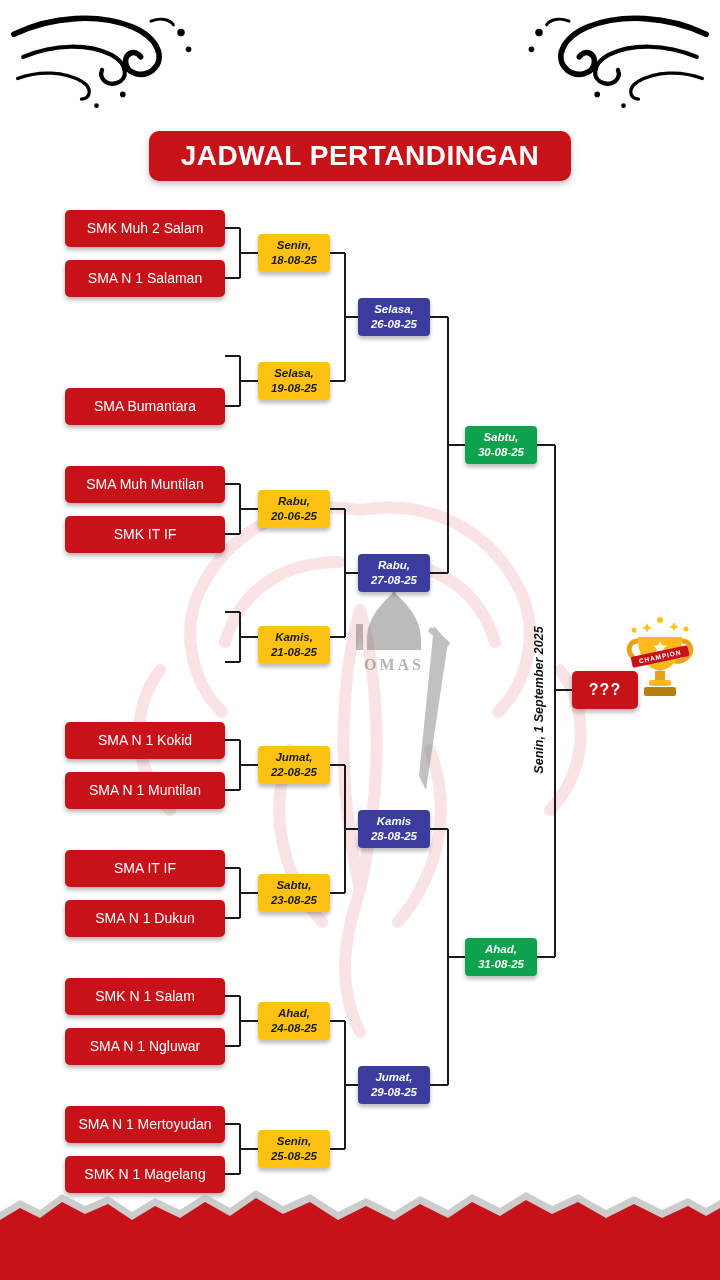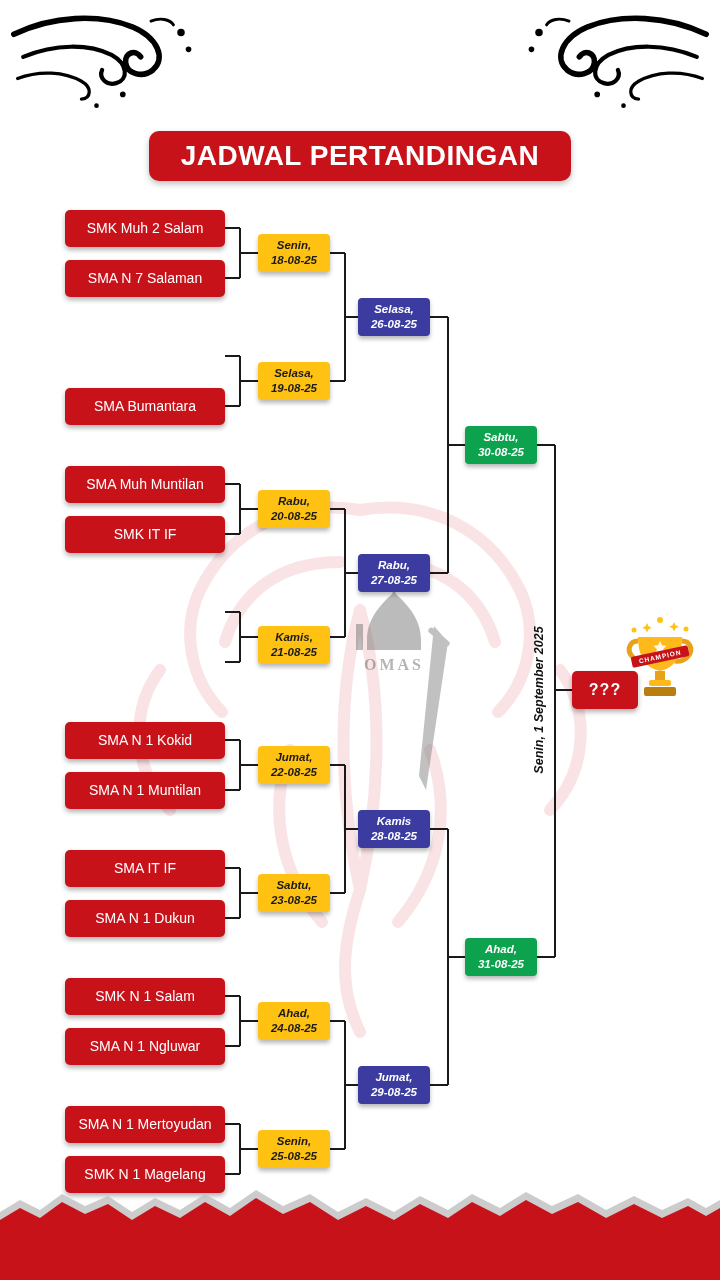--- a/index.html
+++ b/index.html
@@ -151,21 +151,21 @@
       M330 253H345M330 381H345M345 253V381M345 317H358
       M330 509H345M330 637H345M345 509V637M345 573H358
       M330 765H345M330 893H345M345 765V893M345 829H358
       M330 1021H345M330 1149H345M345 1021V1149M345 1085H358
       M430 317H448M430 573H448M448 317V573M448 445H465
       M430 829H448M430 1085H448M448 829V1085M448 957H465
       M537 445H555M537 957H555M555 445V957M555 690H572"></path>
   </svg>
 
   <div class="team" style="top:209.5px">SMK Muh 2 Salam</div>
-  <div class="team" style="top:259.5px">SMA N 7 Salaman</div>
+  <div class="team" style="top:259.5px">SMA N 1 Salaman</div>
   <div class="team" style="top:387.5px">SMA Bumantara</div>
   <div class="team" style="top:515.5px">SMK IT IF</div>
   <div class="team" style="top:465.5px">SMA Muh Muntilan</div>
   <div class="team" style="top:721.5px">SMA N 1 Kokid</div>
   <div class="team" style="top:771.5px">SMA N 1 Muntilan</div>
   <div class="team" style="top:849.5px">SMA IT IF</div>
   <div class="team" style="top:899.5px">SMA N 1 Dukun</div>
   <div class="team" style="top:977.5px">SMK N 1 Salam</div>
   <div class="team" style="top:1027.5px">SMA N 1 Ngluwar</div>
   <div class="team" style="top:1105.5px">SMA N 1 Mertoyudan</div>
@@ -174,21 +174,21 @@
   <div class="date r1" style="top:234px">
     <span>Senin,</span>
     <span>18-08-25</span>
   </div>
   <div class="date r1" style="top:362px">
     <span>Selasa,</span>
     <span>19-08-25</span>
   </div>
   <div class="date r1" style="top:490px">
     <span>Rabu,</span>
-    <span>20-08-25</span>
+    <span>20-06-25</span>
   </div>
   <div class="date r1" style="top:626px">
     <span>Kamis,</span>
     <span>21-08-25</span>
   </div>
   <div class="date r1" style="top:746px">
     <span>Jumat,</span>
     <span>22-08-25</span>
   </div>
   <div class="date r1" style="top:874px">

